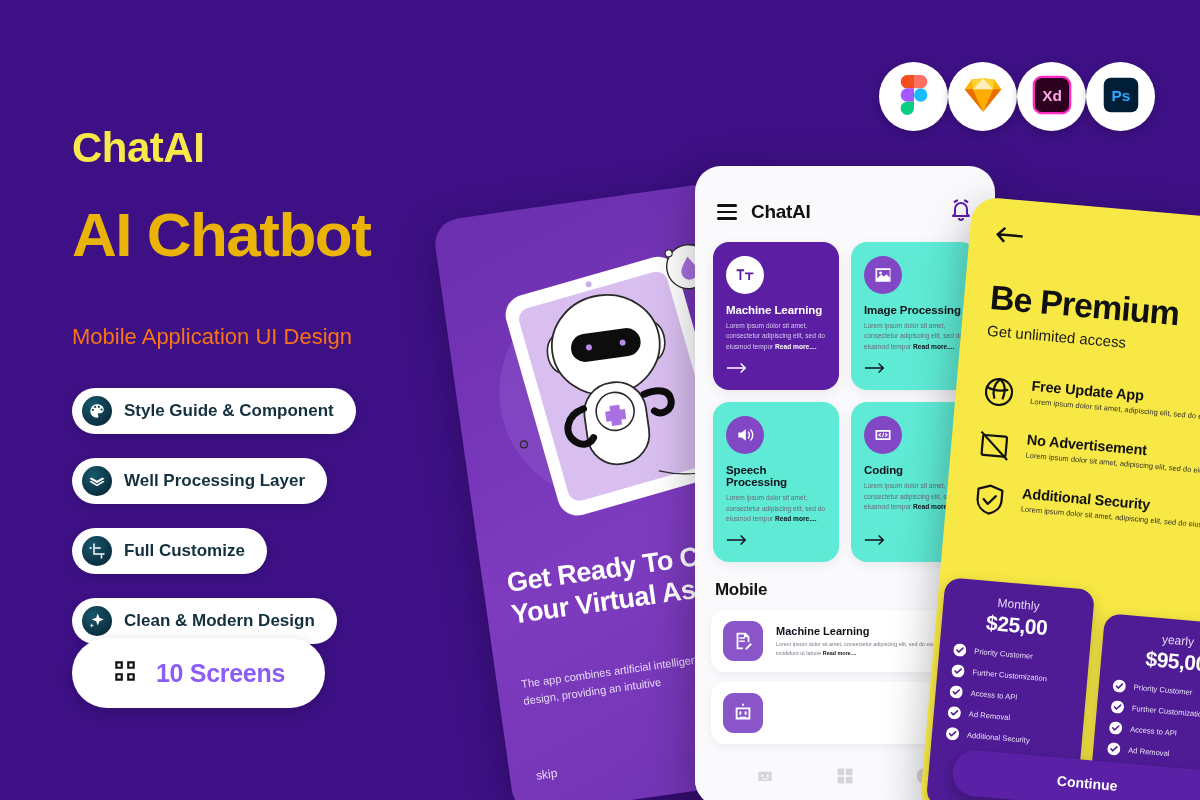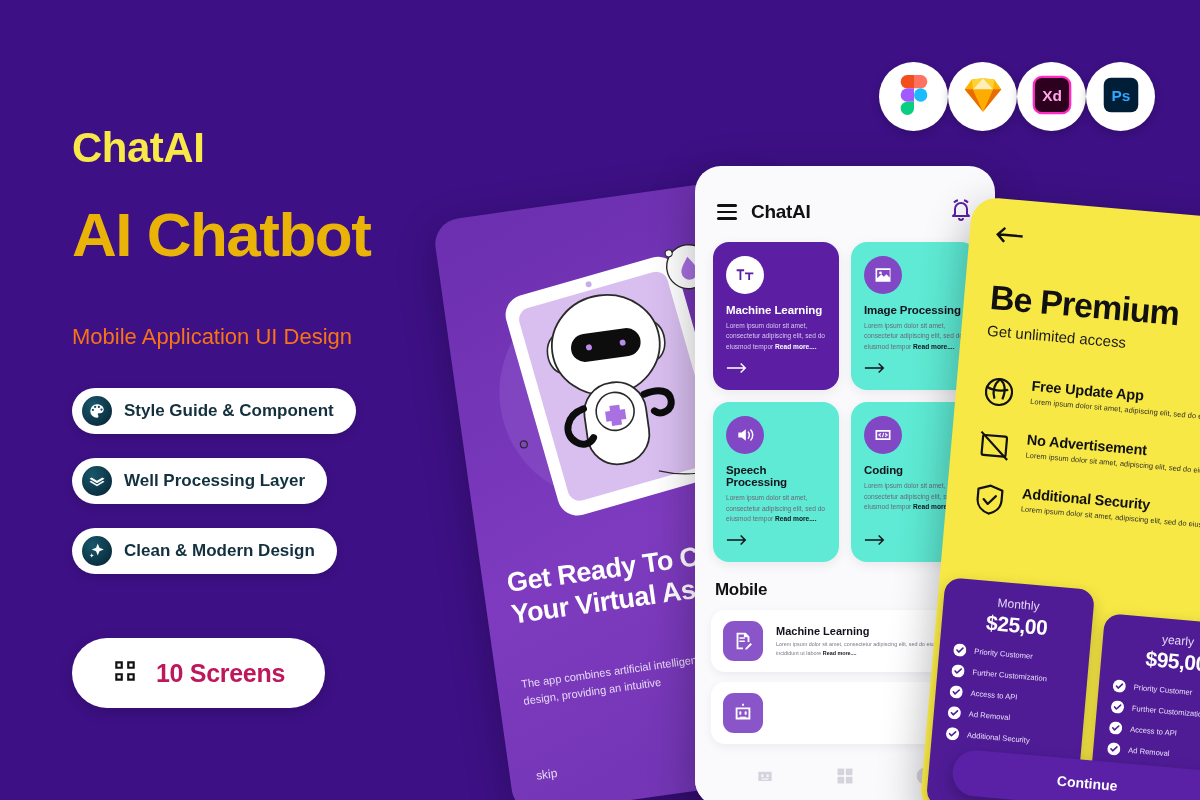--- a/index.html
+++ b/index.html
@@ -47,21 +47,21 @@
 
   .screens-btn {
     position: absolute; left: 72px; top: 638px;
     display: flex; align-items: center; gap: 18px;
     background: #ffffff; border-radius: 45px;
     padding: 20px 40px;
     box-shadow: 0 4px 14px rgba(0,0,0,0.18);
     width: max-content;
   }
   .screens-btn svg { width: 26px; height: 26px; fill: #111; }
-  .screens-label { font-size: 25px; font-weight: 700; color: #be185d; letter-spacing: -0.3px; }
+  .screens-label { font-size: 25px; font-weight: 700; color: #8b5cf6; letter-spacing: -0.3px; }
 
   
   .badges { position: absolute; right: 45px; top: 62px; display: flex; }
   .badge {
     width: 69px; height: 69px; border-radius: 50%;
     background: #fff; display: flex; align-items: center; justify-content: center;
     box-shadow: 0 3px 10px rgba(0,0,0,0.2);
   }
   .badge svg { width: 40px; height: 40px; }
 
@@ -228,20 +228,29 @@
       <span class="pill-label">Style Guide &amp; Component</span>
     </div>
     <div class="pill">
       <span class="pill-ico">
         <svg viewBox="0 0 24 24">
             <path d="M12 3L2 9l10 6 10-6-10-6zm0 8.6L4.8 7.3 12 3.1l7.2 4.2L12 11.6z"></path>
             <path d="M2 13l10 6 10-6-2-1.2-8 4.8-8-4.8L2 13z"></path>
           </svg>
       </span>
       <span class="pill-label">Well Processing Layer</span>
+    </div>
+    <div class="pill">
+      <span class="pill-ico">
+        <svg viewBox="0 0 24 24">
+            <path d="M7 2h2v13h13v2H7V2zM2 7h3v2H2V7zm15 8h2v7h-2v-7z"></path>
+            <path d="M9 7h8v2H9V7z"></path>
+          </svg>
+      </span>
+      <span class="pill-label">Full Customize</span>
     </div>
     <div class="pill">
       <span class="pill-ico">
         <svg viewBox="0 0 24 24">
             <path d="M13 2l2.2 5.8L21 10l-5.8 2.2L13 18l-2.2-5.8L5 10l5.8-2.2L13 2z"></path>
             <path d="M5 15l.9 2.3L8 18l-2.1.8L5 21l-.9-2.2L2 18l2.1-.7L5 15z"></path>
           </svg>
       </span>
       <span class="pill-label">Clean &amp; Modern Design</span>
     </div>

